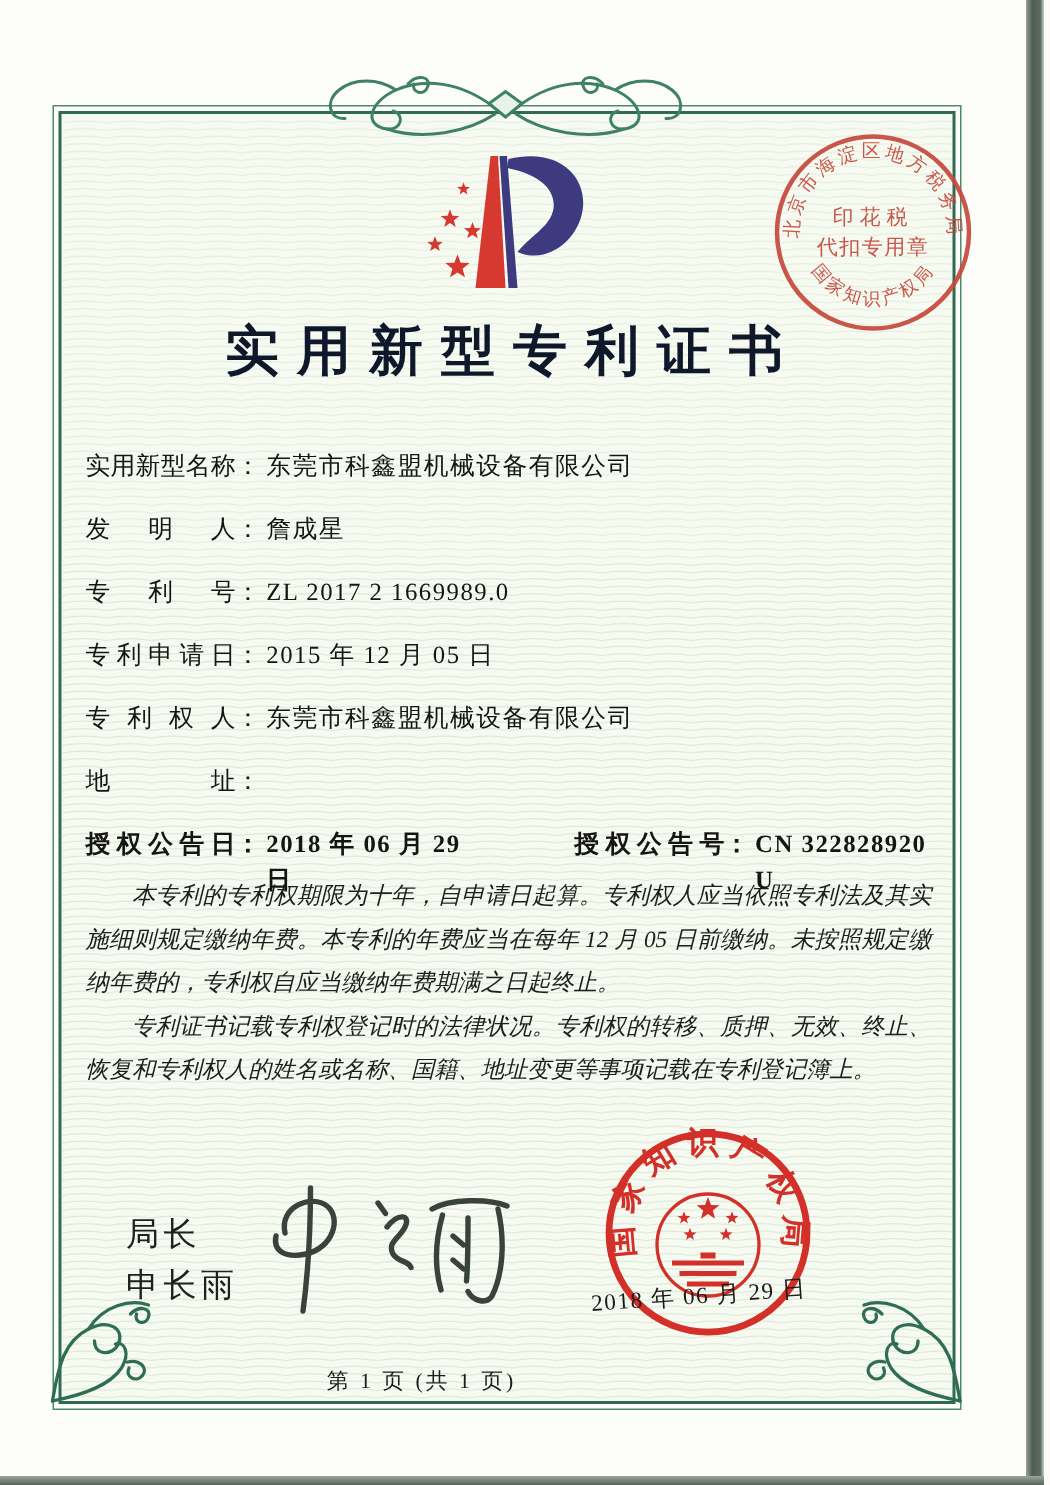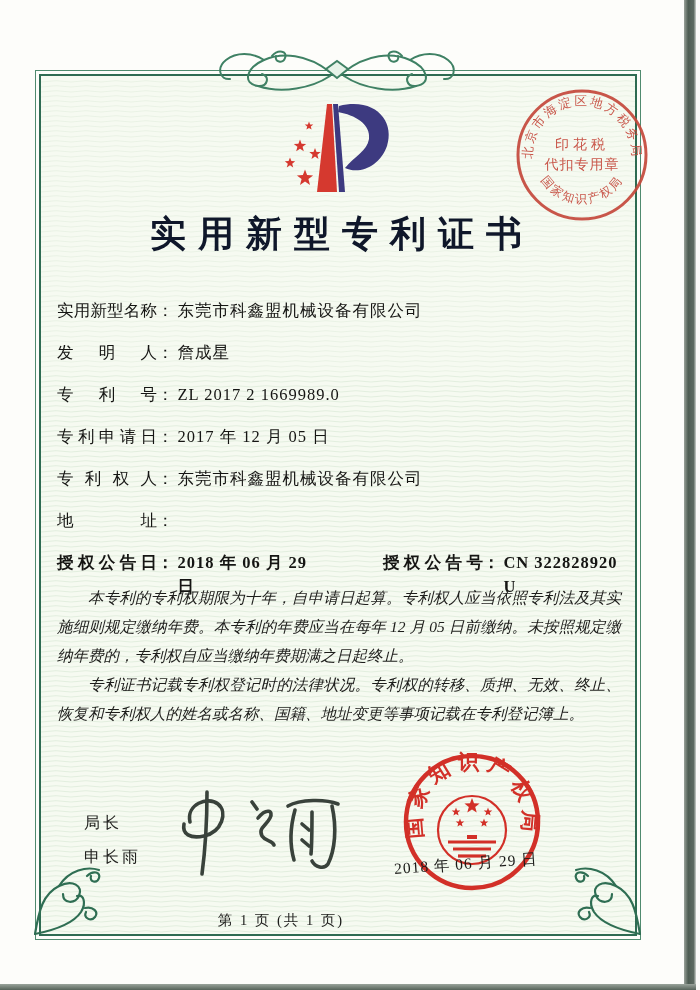--- a/index.html
+++ b/index.html
@@ -31,21 +31,21 @@
   .frow{margin-bottom:18px;display:flex;align-items:flex-start;}
   .flabel{display:inline-block;width:100px;text-align:justify;text-align-last:justify;flex:0 0 100px;}
   .fcolon{flex:0 0 auto;margin-right:4px;}
   .fvalue{letter-spacing:1px;}
   .frow-split{display:flex;}
   .fpair{display:flex;align-items:flex-start;font-weight:bold;}
   .fpair.grant{margin-left:68px;justify-content:center;}
   .paras{position:absolute;left:57px;top:583px;width:564px;z-index:4;
     font-size:15.5px;line-height:29px;color:#1d1d1b;font-style:italic;}
   .paras p{margin:0;text-indent:2em;text-align:justify;}
-  .sig-block{position:absolute;left:84px;top:806px;z-index:4;font-size:16px;
+  .sig-block{position:absolute;left:84px;top:806px;z-index:4;font-size:22px;
     letter-spacing:3px;color:#20201e;line-height:34px;}
   .sig-svg{position:absolute;left:160px;top:784px;width:195px;height:100px;z-index:5;}
   .seal{position:absolute;left:400px;top:750px;width:144px;height:144px;z-index:4;}
   .seal-date{position:absolute;left:394px;top:853px;width:170px;z-index:6;
     font-size:15.5px;color:#1b1b19;letter-spacing:1px;transform:rotate(-4deg);}
   .tax-stamp{position:absolute;left:512px;top:85px;width:140px;height:140px;z-index:6;opacity:.92;}
   .footer-page{position:absolute;left:35px;top:911px;width:492px;text-align:center;
     font-size:14.5px;color:#1c1c1a;letter-spacing:2px;z-index:4;}
 </style>
 </head>
@@ -287,21 +287,21 @@
         <span class="fvalue">詹成星</span>
     </div>
     <div class="frow">
       <span class="flabel">专利号</span>
         <span class="fcolon">：</span>
         <span class="fvalue">ZL 2017 2 1669989.0</span>
     </div>
     <div class="frow">
       <span class="flabel">专利申请日</span>
         <span class="fcolon">：</span>
-        <span class="fvalue">2017 年 12 月 05 日</span>
+        <span class="fvalue">2015 年 12 月 05 日</span>
     </div>
     <div class="frow">
       <span class="flabel">专利权人</span>
         <span class="fcolon">：</span>
         <span class="fvalue">东莞市科鑫盟机械设备有限公司</span>
     </div>
     <div class="frow">
       <span class="flabel">地址</span>
         <span class="fcolon">：</span>
     </div>

